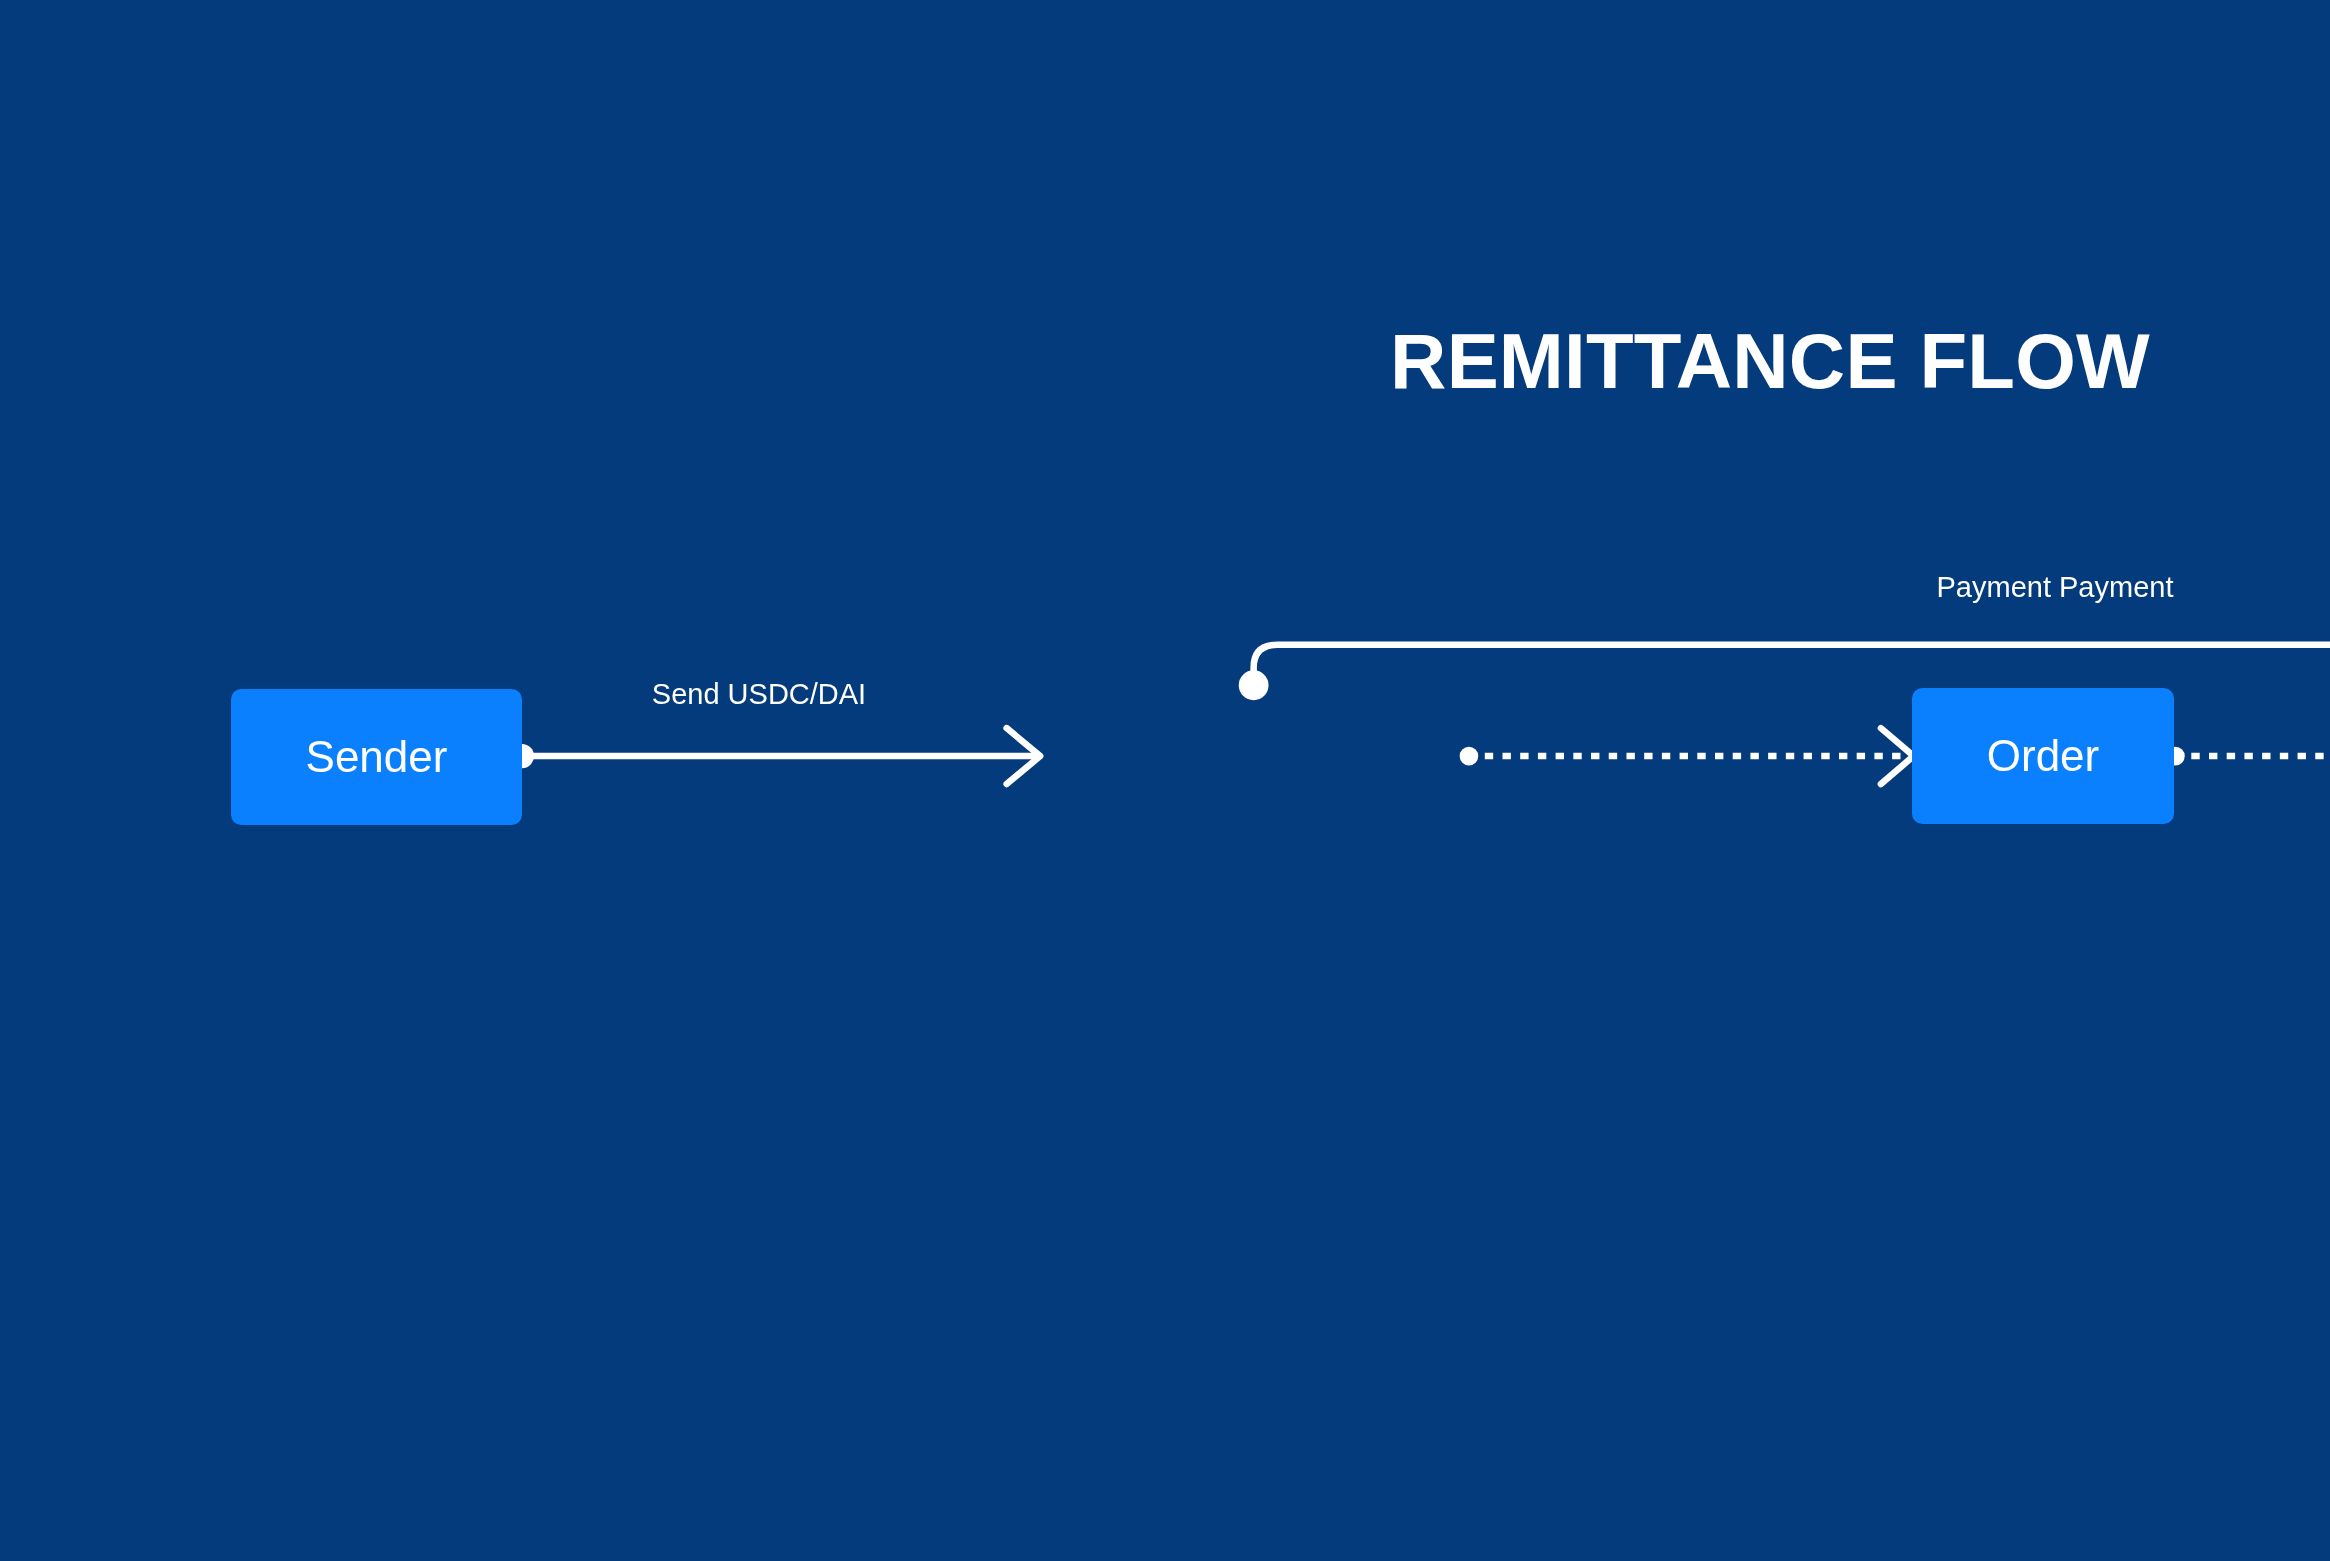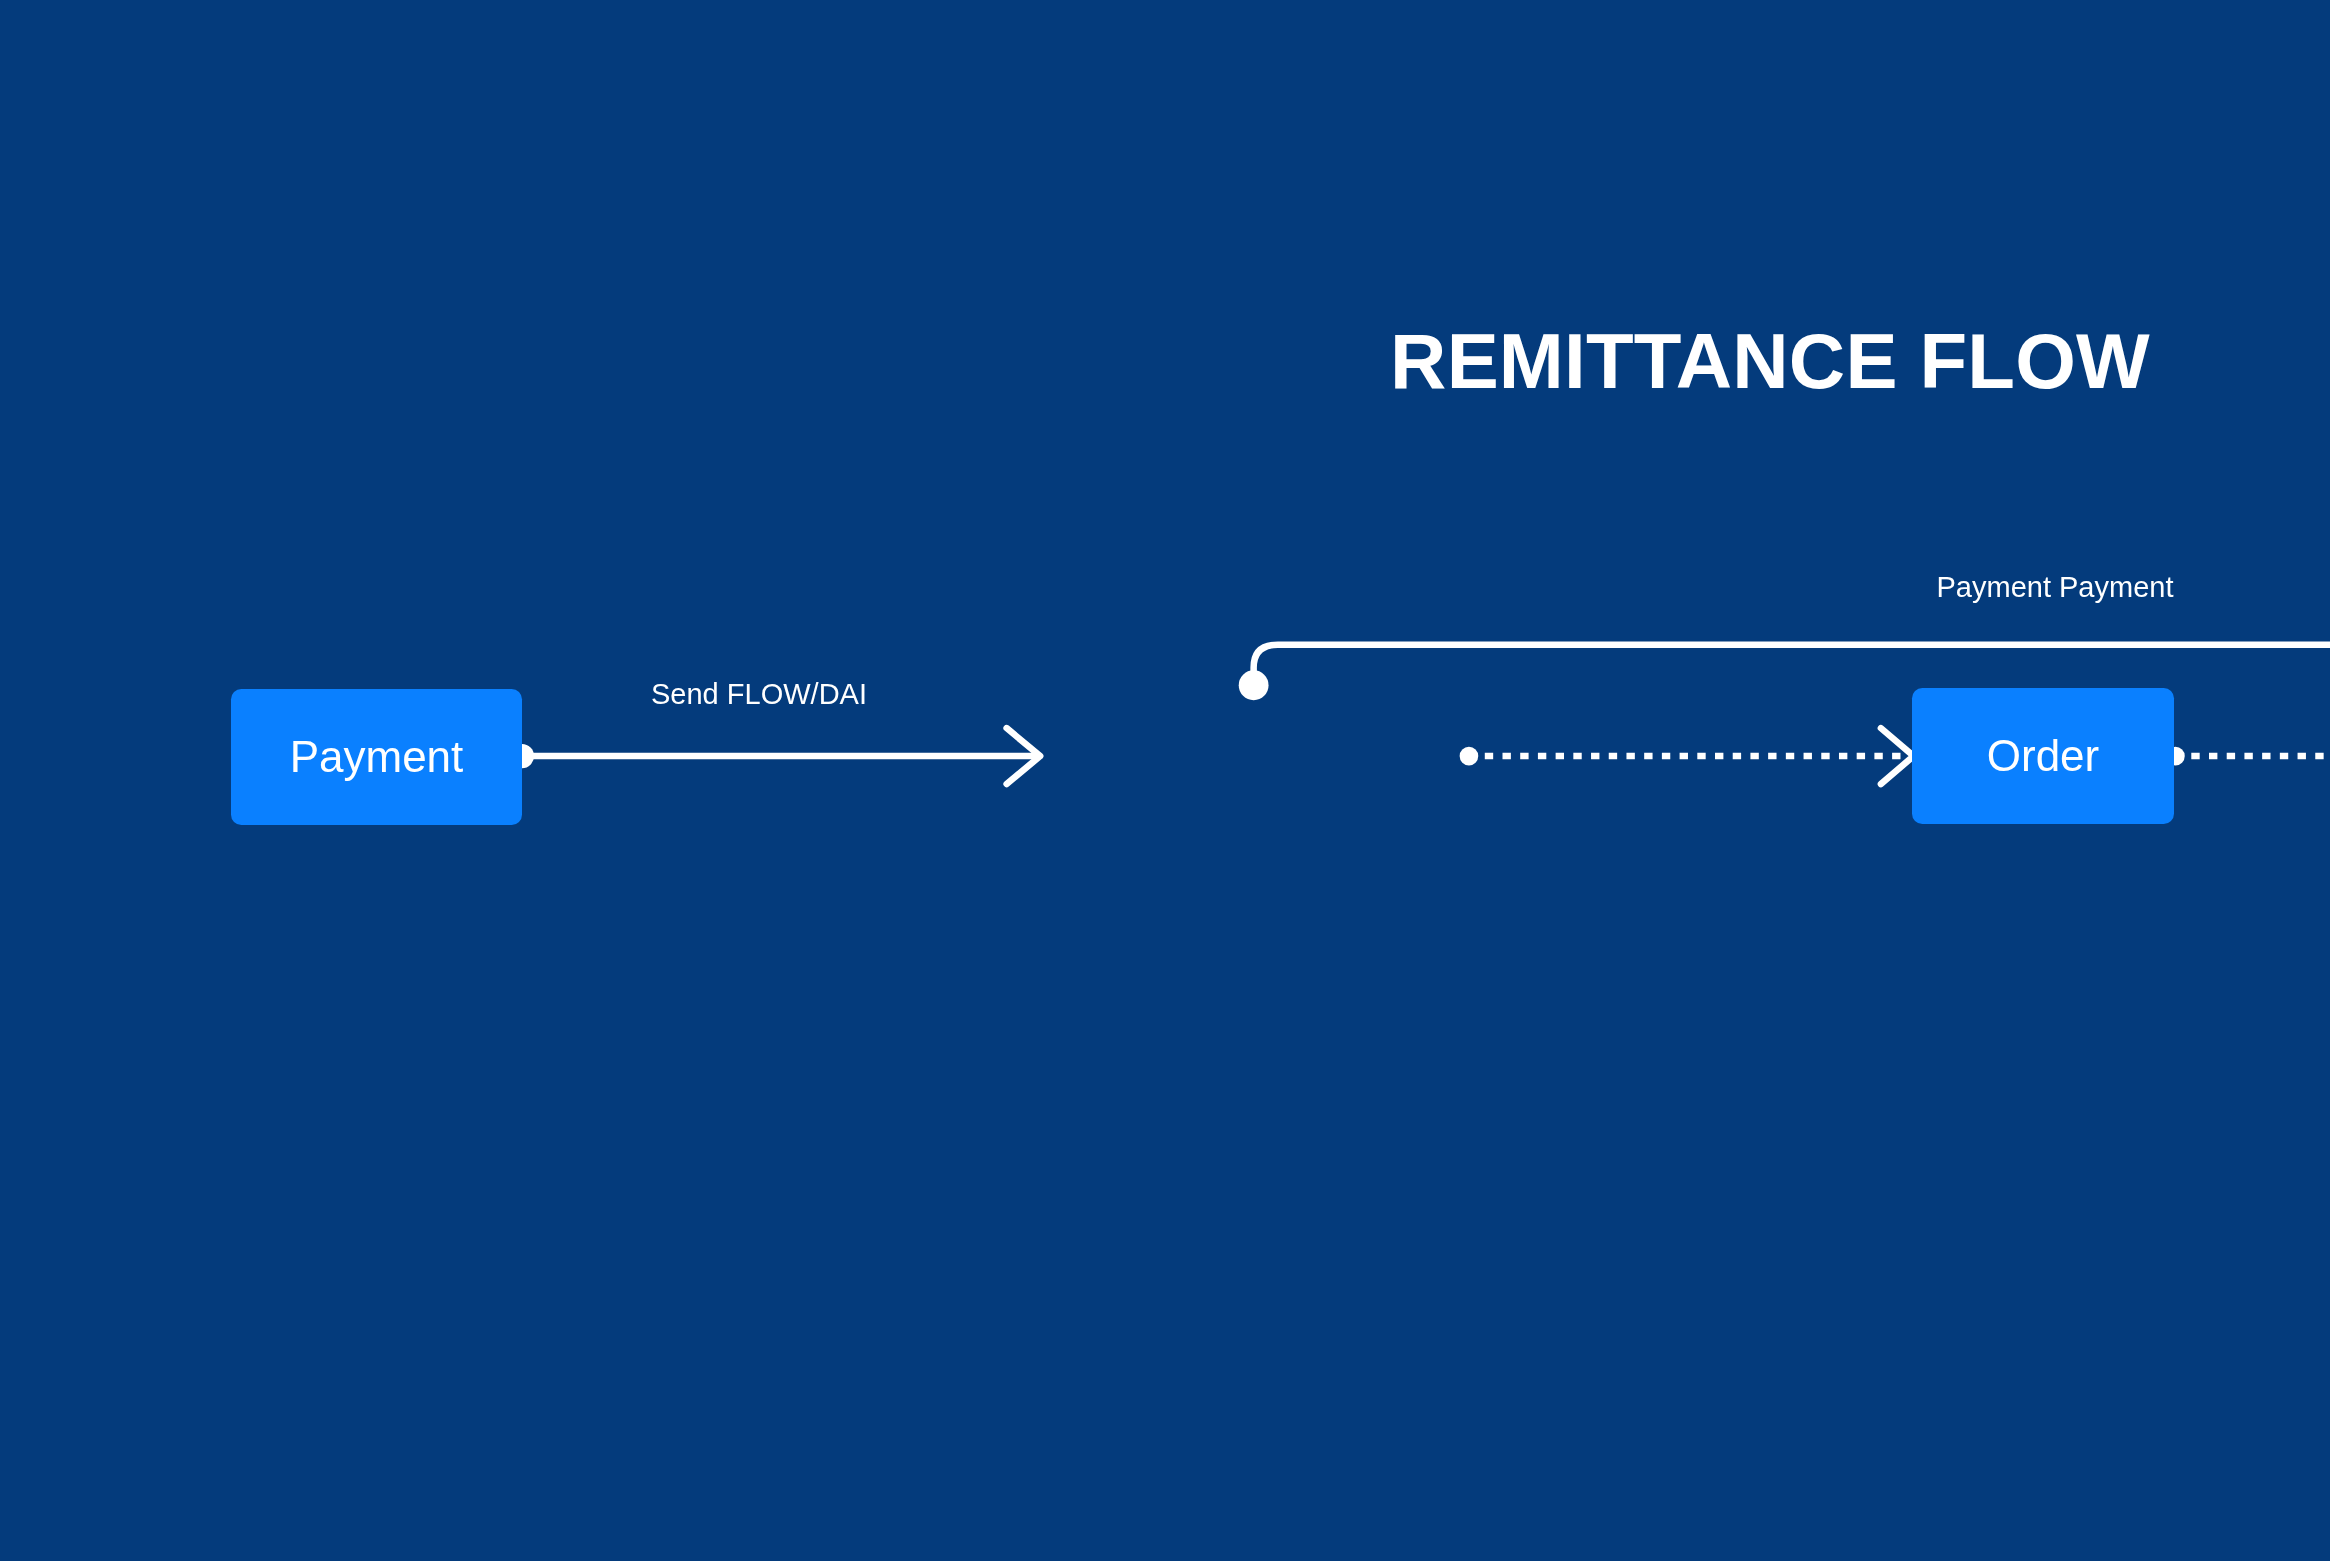--- a/index.html
+++ b/index.html
@@ -105,23 +105,23 @@
       <path d="M 6713 2170 L 6773 2248 L 6833 2170" fill="none" stroke="#FFFFFF" stroke-width="14" stroke-linecap="round" stroke-linejoin="round"></path>
     </g>
 
     <g>
       <circle cx="2690" cy="1470" r="32" fill="#FFFFFF"></circle>
       <path d="M 2690 1470 L 2690 1432 Q 2690 1383 2742 1383 L 6240 1383 Q 6284 1383 6284 1428 L 6284 1452" fill="none" stroke="#FFFFFF" stroke-width="14" stroke-linecap="butt"></path>
       <path d="M 6224 1395 L 6284 1470 L 6344 1395" fill="none" stroke="#FFFFFF" stroke-width="14" stroke-linecap="round" stroke-linejoin="round"></path>
     </g>
   </svg>
 
-  <div class="edge-label" style="left:759px; top:680px;">Send FLOW/DAI</div>
+  <div class="edge-label" style="left:759px; top:680px;">Send USDC/DAI</div>
 
   <div class="edge-label" style="left:2055px; top:573px;">Payment Payment</div>
 
-  <div class="node" style="left:231px; top:689px; width:291px; height:136px;">Payment</div>
+  <div class="node" style="left:231px; top:689px; width:291px; height:136px;">Sender</div>
 
 
   <div class="node" style="left:1912px; top:688px; width:262px; height:136px;">Order</div>
 
 </div>
 
 
 </body></html>

